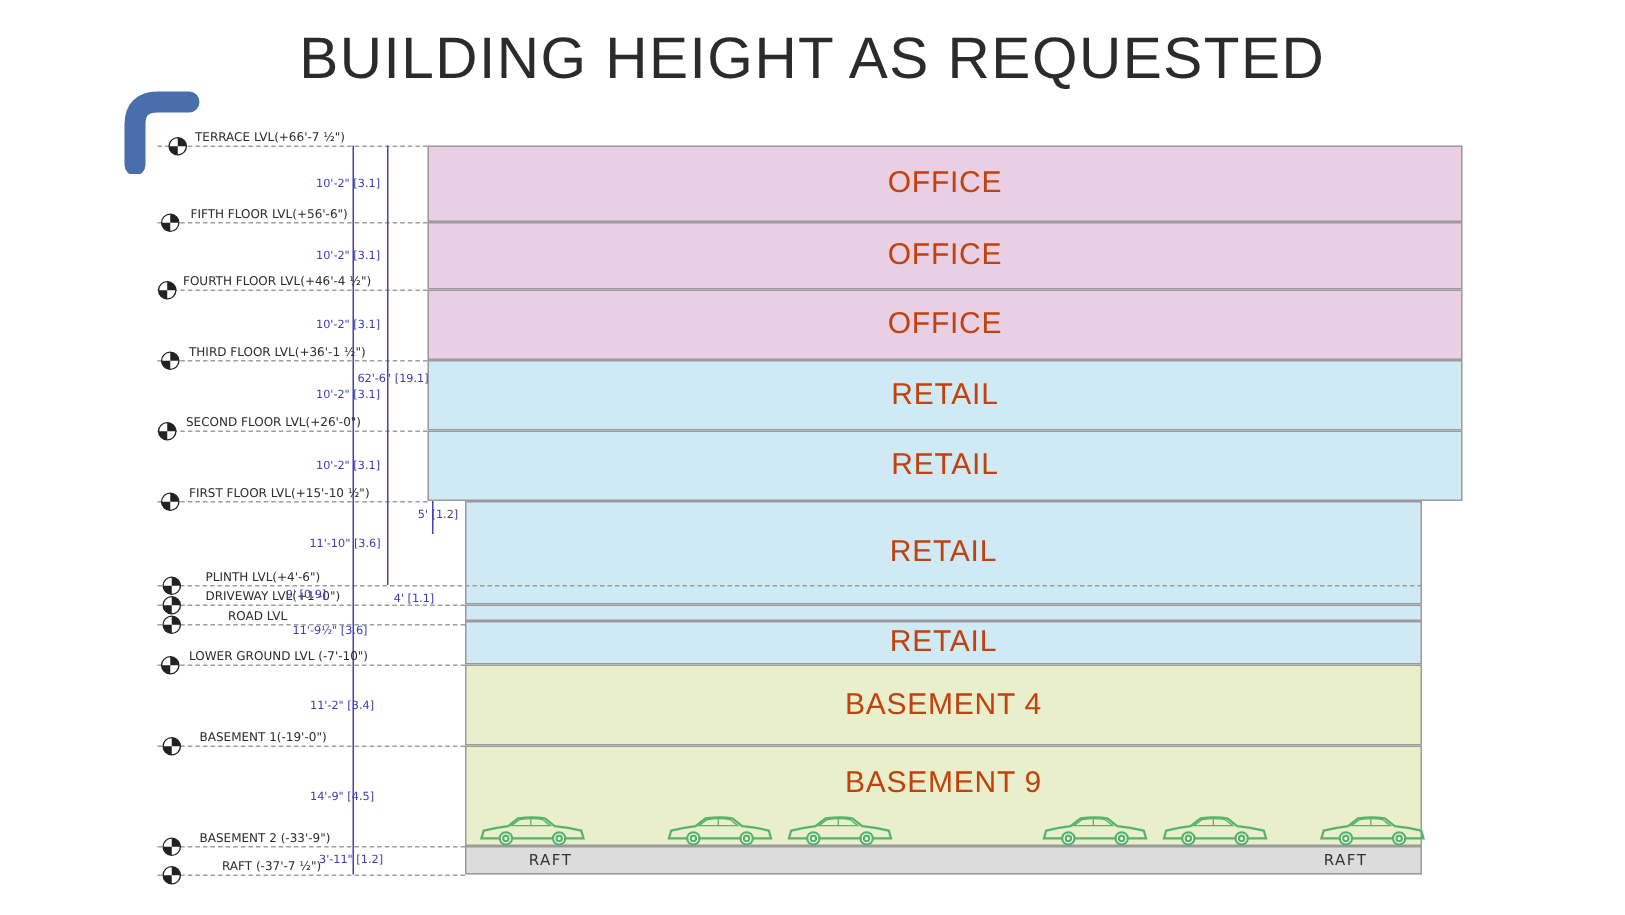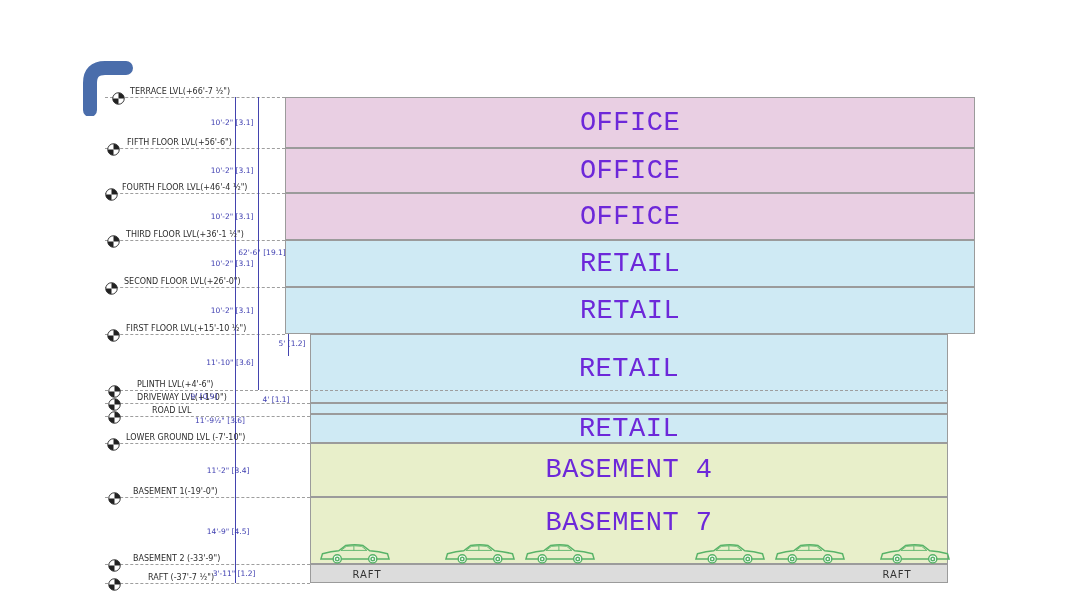--- a/index.html
+++ b/index.html
@@ -4,37 +4,38 @@
 <style>
   html,body{margin:0;padding:0;background:#fff;}
   #canvas{position:relative;width:1083px;height:610px;background:#ffffff;overflow:hidden;
           font-family:"Liberation Sans",sans-serif;}
   .title{position:absolute;top:18px;left:0;width:100%;text-align:center;
          font-size:39px;font-weight:300;letter-spacing:1px;color:#2b2b2b;
          font-family:"Liberation Sans",sans-serif;}
   .corner{position:absolute;left:82px;top:60px;z-index:6;}
   .band{position:absolute;box-sizing:border-box;border:1px solid #9b9b9b;
         display:flex;align-items:center;justify-content:center;z-index:1;}
-  .band-label{font-size:27px;letter-spacing:0.5px;color:#6d28d9;
-              font-family:Liberation Mono, monospace;}
+  .band-label{font-size:20px;letter-spacing:0.5px;color:#c2410c;
+              font-family:Liberation Sans, sans-serif;}
   .level-line{position:absolute;height:0;border-top:1px dashed #9e9e9e;z-index:2;}
   .level-label{position:absolute;font-family:"DejaVu Sans",sans-serif;font-size:8px;
                color:#2c2c2c;white-space:nowrap;z-index:4;transform:translateY(-100%);}
   .marker{position:absolute;z-index:4;}
   .dim-line{position:absolute;width:1px;background:#4343ae;z-index:3;}
   .dim-label{position:absolute;font-family:"DejaVu Sans",sans-serif;font-size:7.5px;
              color:#3d3db0;white-space:nowrap;transform:translate(-50%,-50%);z-index:4;}
   .car{position:absolute;z-index:3;}
   .raft-label{position:absolute;font-family:"DejaVu Sans",sans-serif;font-size:10px;
               color:#333;transform:translate(-50%,-50%);z-index:4;letter-spacing:1px;}
 </style>
 </head>
 <body>
 
 <div id="canvas">
+  <div class="title">BUILDING HEIGHT AS REQUESTED</div>
   <svg class="corner" width="52" height="56" viewBox="0 0 52 56">
     <path d="M8 50 L8 23 Q8 8 23 8 L44 8" fill="none" stroke="#4a6dab" stroke-width="14" stroke-linecap="round" stroke-linejoin="round"></path>
   </svg>
   <div id="bands-layer">
       <div class="band" style="left: 285px; top: 97px; width: 690px; height: 51px; background: rgb(233, 207, 227);">
         <span class="band-label">OFFICE</span>
       </div>
       <div class="band" style="left: 285px; top: 148px; width: 690px; height: 45px; background: rgb(233, 207, 227);">
         <span class="band-label">OFFICE</span>
       </div>
@@ -51,21 +52,21 @@
         <span class="band-label">RETAIL</span>
       </div>
       <div class="band" style="left: 310px; top: 403px; width: 638px; height: 11px; background: rgb(207, 234, 244);"></div>
       <div class="band" style="left: 310px; top: 414px; width: 638px; height: 29px; background: rgb(207, 234, 244);">
         <span class="band-label">RETAIL</span>
       </div>
       <div class="band" style="left: 310px; top: 443px; width: 638px; height: 54px; background: rgb(232, 239, 202);">
         <span class="band-label">BASEMENT 4</span>
       </div>
       <div class="band" style="left: 310px; top: 497px; width: 638px; height: 67px; background: rgb(232, 239, 202);">
-        <span class="band-label" style="transform: translateY(-8px);">BASEMENT 7</span>
+        <span class="band-label" style="transform: translateY(-8px);">BASEMENT 9</span>
       </div>
       <div class="band" style="left: 310px; top: 564px; width: 638px; height: 19px; background: rgb(220, 220, 220);"></div>
     </div>
   <div id="levels-layer">
       <div class="level-line" style="left: 105px; top: 97px; width: 180px;"></div>
       <div class="marker" style="left: 112px; top: 91px;"><svg viewBox="0 0 16 16" width="13" height="13">
           <circle cx="8" cy="8" r="7.1" fill="#ffffff" stroke="#222" stroke-width="1.1"></circle>
           <path d="M8 8 L8 0.9 A7.1 7.1 0 0 1 15.1 8 Z" fill="#222"></path>
           <path d="M8 8 L8 15.1 A7.1 7.1 0 0 1 0.9 8 Z" fill="#222"></path>
         </svg></div>

